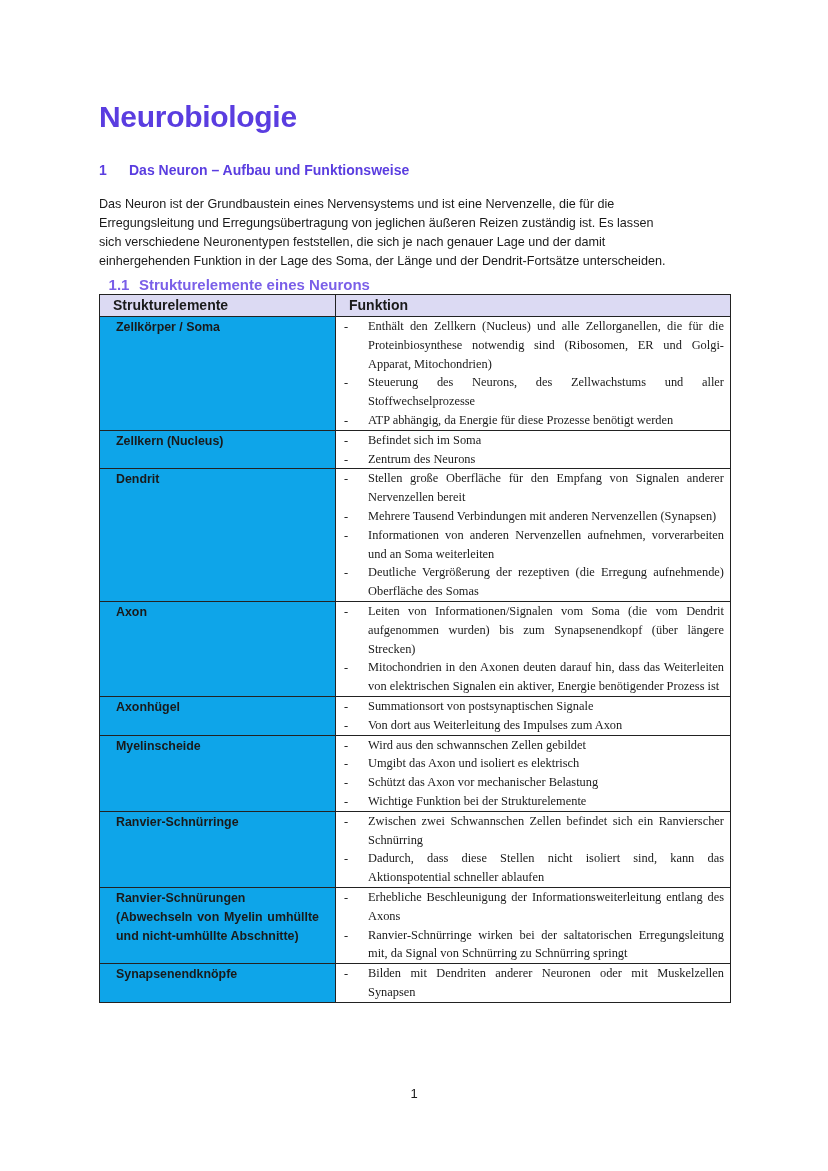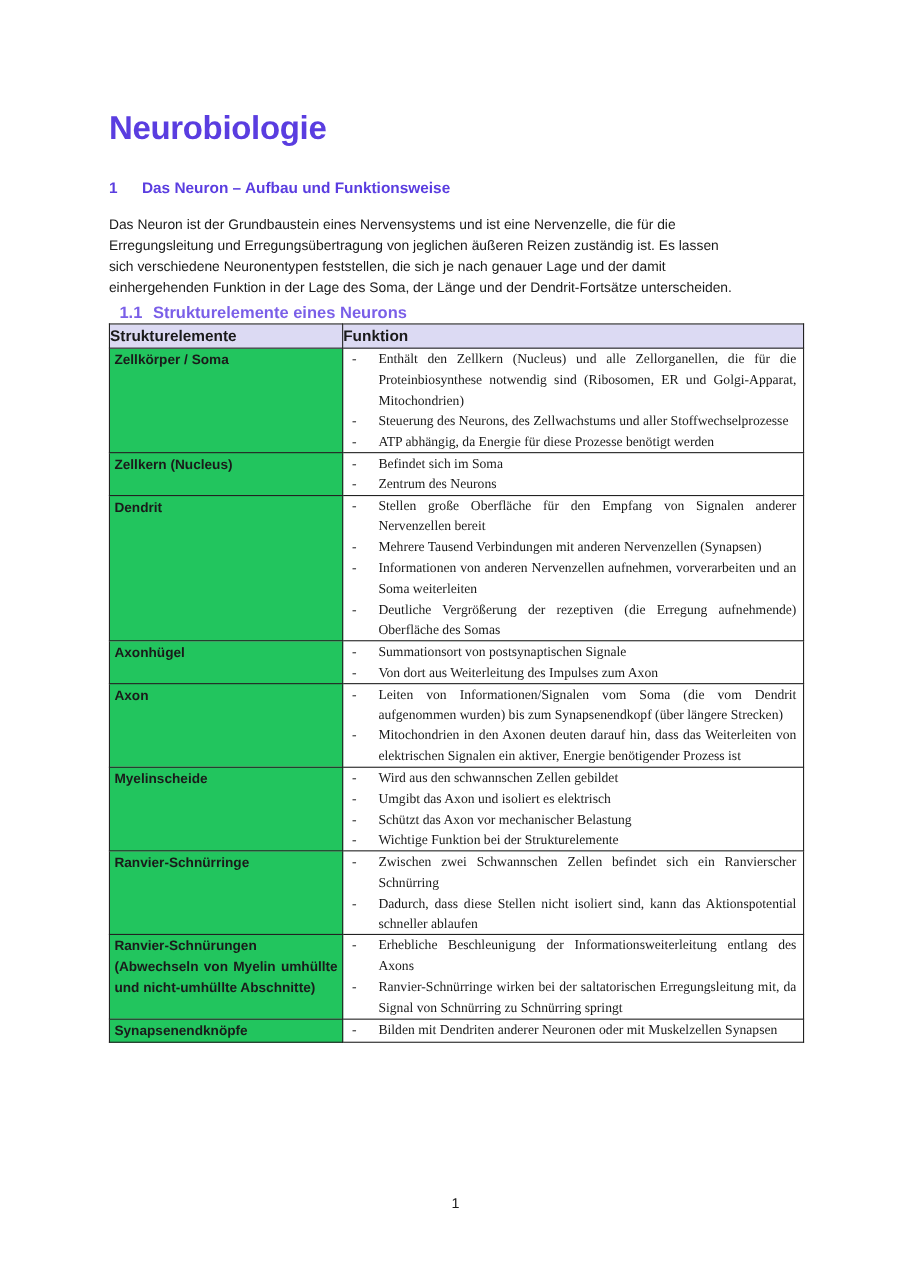--- a/index.html
+++ b/index.html
@@ -6,23 +6,23 @@
   body { width: 828px; height: 1171px; position: relative; font-family: "Liberation Sans", sans-serif; color: #1a1a1a; }
   .page { position: absolute; left: 0; top: 0; width: 828px; height: 1171px; background: #fff; }
   .title { position: absolute; left: 99px; top: 100px; font-size: 30px; font-weight: bold; color: #5a3de0; letter-spacing: -0.3px; }
   .h1 { position: absolute; left: 99px; top: 162px; font-size: 14px; font-weight: bold; color: #5a3de0; }
   .h1 .num { display: inline-block; width: 30px; }
   .intro { position: absolute; left: 99px; top: 181px; width: 640px; font-size: 12.6px; line-height: 19px; margin-top: 14px; }
   .intro p { margin: 0; }
   .h2 { position: absolute; left: 99px; top: 276px; font-size: 15px; font-weight: bold; color: #7a5fe8; text-align: center; }
   .h2 .num { display: inline-block; width: 40px; }
   table { position: absolute; left: 99px; top: 294px; width: 632px; border-collapse: collapse; font-size: 12.4px; line-height: 18.8px; }
-  td, th { border: 1px solid #222; vertical-align: top; padding: 0 0; }
+  td, th { border: 1px solid #222; vertical-align: top; padding: 0 13px; }
   th { text-align: left; font-size: 14px; font-weight: bold; background: #dcdaf3; height: 20px; padding-top: 1px; }
-  td.elem { width: 203px; background: #22c55e; font-weight: bold; padding: 1px 4px; }
+  td.elem { width: 203px; background: #0ea5e9; font-weight: bold; padding: 1px 16px; }
   td.func { padding: 0 6px 0 6px; }
   ul { list-style: none; margin: 0; padding: 0; font-family: Liberation Serif, serif; }
   li { position: relative; padding-left: 26px; text-align: justify; }
   li::before { content: "-"; position: absolute; left: 2px; top: 0; }
   .elem-just { text-align: justify; text-align-last: left; }
   .pagenum { position: absolute; left: 0; width: 828px; top: 1086px; text-align: center; font-size: 13px; }
 </style>
 </head>
 <body>
 
@@ -76,34 +76,34 @@
           <td class="func">
             <ul>
               <li>Stellen große Oberfläche für den Empfang von Signalen anderer Nervenzellen bereit</li>
               <li>Mehrere Tausend Verbindungen mit anderen Nervenzellen (Synapsen)</li>
               <li>Informationen von anderen Nervenzellen aufnehmen, vorverarbeiten und an Soma weiterleiten</li>
               <li>Deutliche Vergrößerung der rezeptiven (die Erregung aufnehmende) Oberfläche des Somas</li>
             </ul>
           </td>
         </tr>
         <tr>
+          <td class="elem">Axon</td>
+          <td class="func">
+            <ul>
+              <li>Leiten von Informationen/Signalen vom Soma (die vom Dendrit aufgenommen wurden) bis zum Synapsenendkopf (über längere Strecken)</li>
+              <li>Mitochondrien in den Axonen deuten darauf hin, dass das Weiterleiten von elektrischen Signalen ein aktiver, Energie benötigender Prozess ist</li>
+            </ul>
+          </td>
+        </tr>
+        <tr>
           <td class="elem">Axonhügel</td>
           <td class="func">
             <ul>
               <li>Summationsort von postsynaptischen Signale</li>
               <li>Von dort aus Weiterleitung des Impulses zum Axon</li>
-            </ul>
-          </td>
-        </tr>
-        <tr>
-          <td class="elem">Axon</td>
-          <td class="func">
-            <ul>
-              <li>Leiten von Informationen/Signalen vom Soma (die vom Dendrit aufgenommen wurden) bis zum Synapsenendkopf (über längere Strecken)</li>
-              <li>Mitochondrien in den Axonen deuten darauf hin, dass das Weiterleiten von elektrischen Signalen ein aktiver, Energie benötigender Prozess ist</li>
             </ul>
           </td>
         </tr>
         <tr>
           <td class="elem">Myelinscheide</td>
           <td class="func">
             <ul>
               <li>Wird aus den schwannschen Zellen gebildet</li>
               <li>Umgibt das Axon und isoliert es elektrisch</li>
               <li>Schützt das Axon vor mechanischer Belastung</li>

